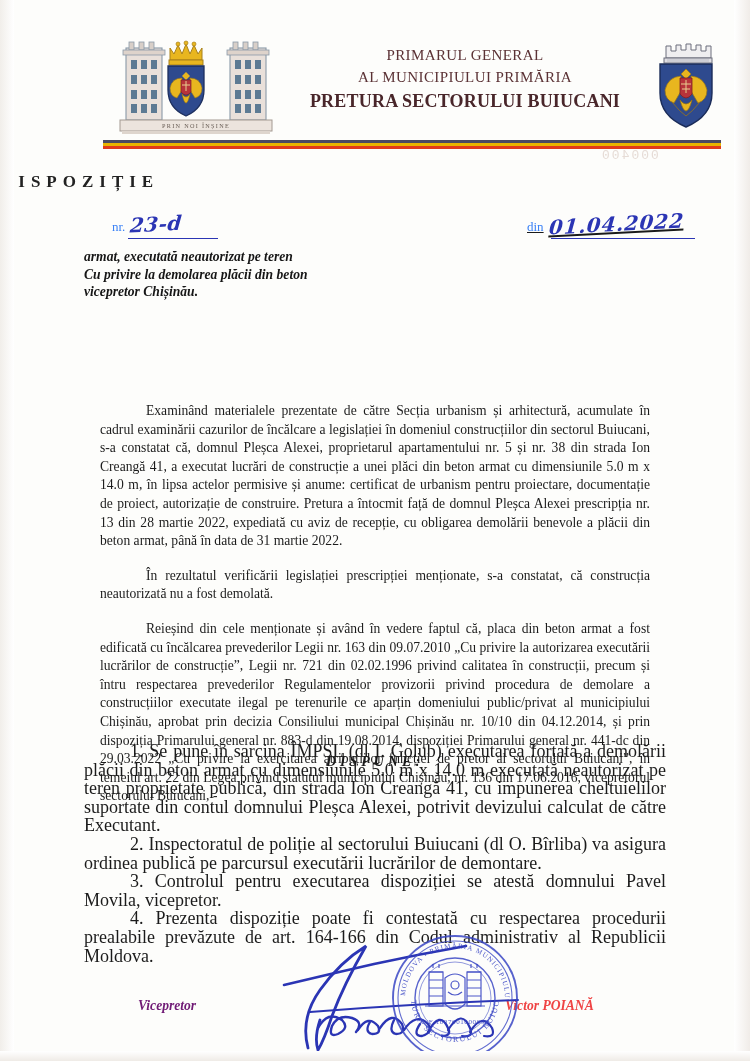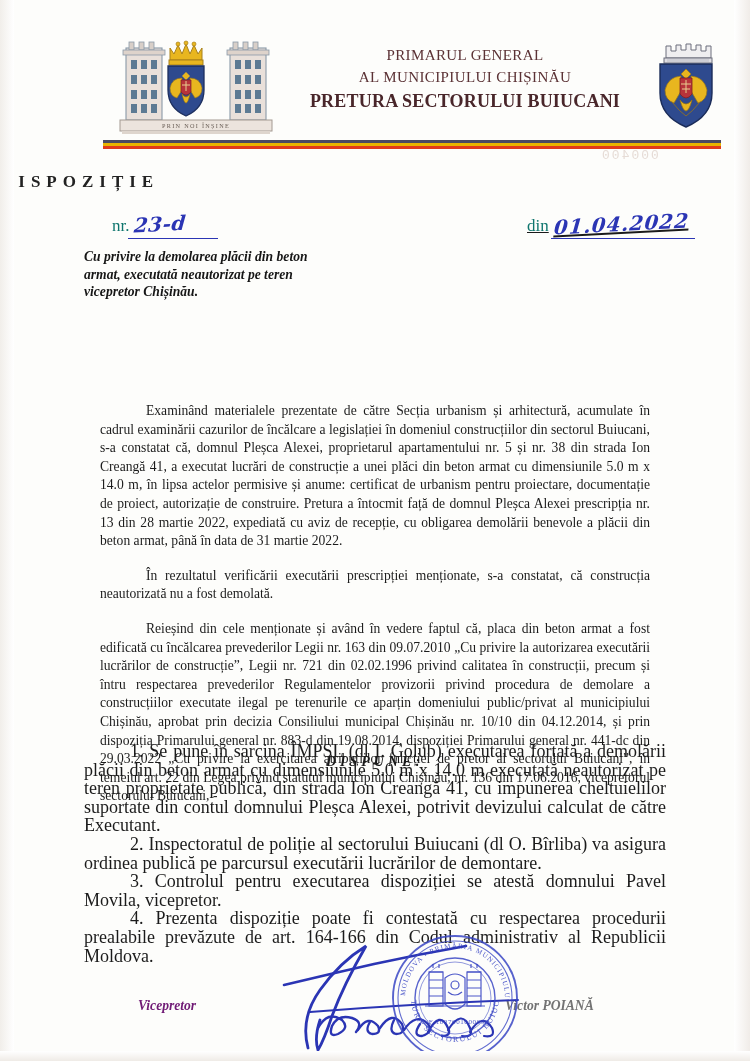--- a/index.html
+++ b/index.html
@@ -127,22 +127,22 @@
   }
   .din-group {
     position: absolute;
     left: 527px;
     top: 0;
     display: flex;
     align-items: baseline;
     text-decoration: underline;
   }
   .small-label {
-    font-size: 17px;
-    color: #0f766e;
+    font-size: 13px;
+    color: #3b82f6;
   }
   .hand {
     font-family: "DejaVu Serif", serif;
     font-style: italic;
     font-weight: bold;
     color: #2b35b4;
     font-size: 20px;
     letter-spacing: 0.5px;
     transform: rotate(-3deg) skewX(-8deg);
     display: inline-block;
@@ -227,21 +227,21 @@
     font-weight: bold;
     color: #701a75;
   }
   .sig-name {
     position: absolute;
     left: 505px;
     top: 998px;
     font-size: 13.6px;
     font-style: italic;
     font-weight: bold;
-    color: #737373;
+    color: #ef4444;
   }
   .signature-ink {
     position: absolute;
     left: 270px;
     top: 940px;
     width: 290px;
     height: 115px;
     pointer-events: none;
   }
   .stamp {
@@ -338,21 +338,21 @@
         <path d="M70 60 Q74 78 78 60 Q74 66 70 60 Z" fill="#e8b61f" stroke="#9a7516" stroke-width=".6"></path>
       </g>
 
       <rect x="8" y="86" width="152" height="11" fill="#ece4dd" stroke="#a49a92" stroke-width="1"></rect>
       <text x="84" y="94" text-anchor="middle" font-family="Liberation Serif, serif" font-size="6.2" letter-spacing="1.3" fill="#6b6058">PRIN NOI ÎNȘINE</text>
       <rect x="10" y="97" width="148" height="3" fill="#ded5cd"></rect>
     </svg>
 
     <div class="header-titles">
       <div class="ln1">PRIMARUL GENERAL</div>
-      <div class="ln2">AL MUNICIPIULUI CHIȘINĂU</div>
+      <div class="ln2">AL MUNICIPIULUI PRIMĂRIA</div>
       <div class="ln3">PRETURA SECTORULUI BUIUCANI</div>
     </div>
 
     <svg class="coat-right" viewBox="0 0 72 96">
       <g>
         <path d="M16 22 L16 10 L21 10 L21 15 L26 15 L26 9 L31 9 L31 14 L36 14 L36 8 L41 8 L41 14 L46 14 L46 9 L51 9 L51 15 L56 15 L56 10 L61 10 L61 22 Z" fill="#efeef0" stroke="#6c6f7d" stroke-width="1"></path>
         <rect x="14" y="22" width="48" height="5" fill="#dedde2" stroke="#6c6f7d" stroke-width="1"></rect>
         <path d="M17 23 h42 M17 25 h42" stroke="#9ea1ac" stroke-width=".5"></path>
       </g>
       <path d="M10 28 L62 28 L62 57 Q62 80 36 91 Q10 80 10 57 Z" fill="#2e4a8e" stroke="#1b2c59" stroke-width="1.4"></path>
@@ -385,28 +385,28 @@
     <div class="rule-under nr-rule"></div>
 
     <div class="din-group">
       <span class="small-label">din</span>
       <span class="hand date">01.04.2022</span>
     </div>
     <div class="rule-under din-rule"></div>
   </div>
 
   <div class="subject">
+    <div>armat, executată neautorizat pe teren</div>
     <div>Cu privire la demolarea plăcii din beton</div>
-    <div>armat, executată neautorizat pe teren</div>
     <div>vicepretor Chișinău.</div>
   </div>
 
   <div class="body">
     <p>Examinând materialele prezentate de către Secția urbanism și arhitectură, acumulate în cadrul examinării cazurilor de încălcare a legislației în domeniul construcțiilor din sectorul Buiucani, s-a constatat că, domnul Pleșca Alexei, proprietarul apartamentului nr. 5 și nr. 38 din strada Ion Creangă 41, a executat lucrări de construcție a unei plăci din beton armat cu dimensiunile 5.0 m x 14.0 m, în lipsa actelor permisive și anume: certificat de urbanism pentru proiectare, documentație de proiect, autorizație de construire. Pretura a întocmit față de domnul Pleșca Alexei prescripția nr. 13 din 28 martie 2022, expediată cu aviz de recepție, cu obligarea demolării benevole a plăcii din beton armat, până în data de 31 martie 2022.</p>
-    <p>În rezultatul verificării executării prescripției menționate, s-a constatat, că construcția neautorizată nu a fost demolată.</p>
+    <p>În rezultatul verificării legislației prescripției menționate, s-a constatat, că construcția neautorizată nu a fost demolată.</p>
     <p>Reieșind din cele menționate și având în vedere faptul că, placa din beton armat a fost edificată cu încălcarea prevederilor Legii nr. 163 din 09.07.2010 „Cu privire la autorizarea executării lucrărilor de construcție”, Legii nr. 721 din 02.02.1996 privind calitatea în construcții, precum și întru respectarea prevederilor Regulamentelor provizorii privind procedura de demolare a construcțiilor executate ilegal pe terenurile ce aparțin domeniului public/privat al municipiului Chișinău, aprobat prin decizia Consiliului municipal Chișinău nr. 10/10 din 04.12.2014, și prin dispoziția Primarului general nr. 883-d din 19.08.2014, dispoziției Primarului general nr. 441-dc din 29.03.2022 „Cu privire la exercitarea atribuțiilor funcției de pretor al sectorului Buiucani”, în temeiul art. 22 din Legea privind statutul municipiului Chișinău, nr. 136 din 17.06.2016, vicepretorul sectorului Buiucani, -</p>
   </div>
 
   <div class="dispune">DISPUNE:</div>
 
   <div class="body2">
     <p>1. Se pune în sarcina ÎMPSL (dl I. Golub) executarea forțată a demolării plăcii din beton armat cu dimensiunile 5.0 m x 14.0 m executată neautorizat pe teren proprietate publică, din strada Ion Creangă 41, cu impunerea cheltuielilor suportate din contul domnului Pleșca Alexei, potrivit devizului calculat de către Executant.</p>
     <p>2. Inspectoratul de poliție al sectorului Buiucani (dl O. Bîrliba) va asigura ordinea publică pe parcursul executării lucrărilor de demontare.</p>
     <p>3. Controlul pentru executarea dispoziției se atestă domnului Pavel Movila, vicepretor.</p>
     <p>4. Prezenta dispoziție poate fi contestată cu respectarea procedurii prealabile prevăzute de art. 164-166 din Codul administrativ al Republicii Moldova.</p>

